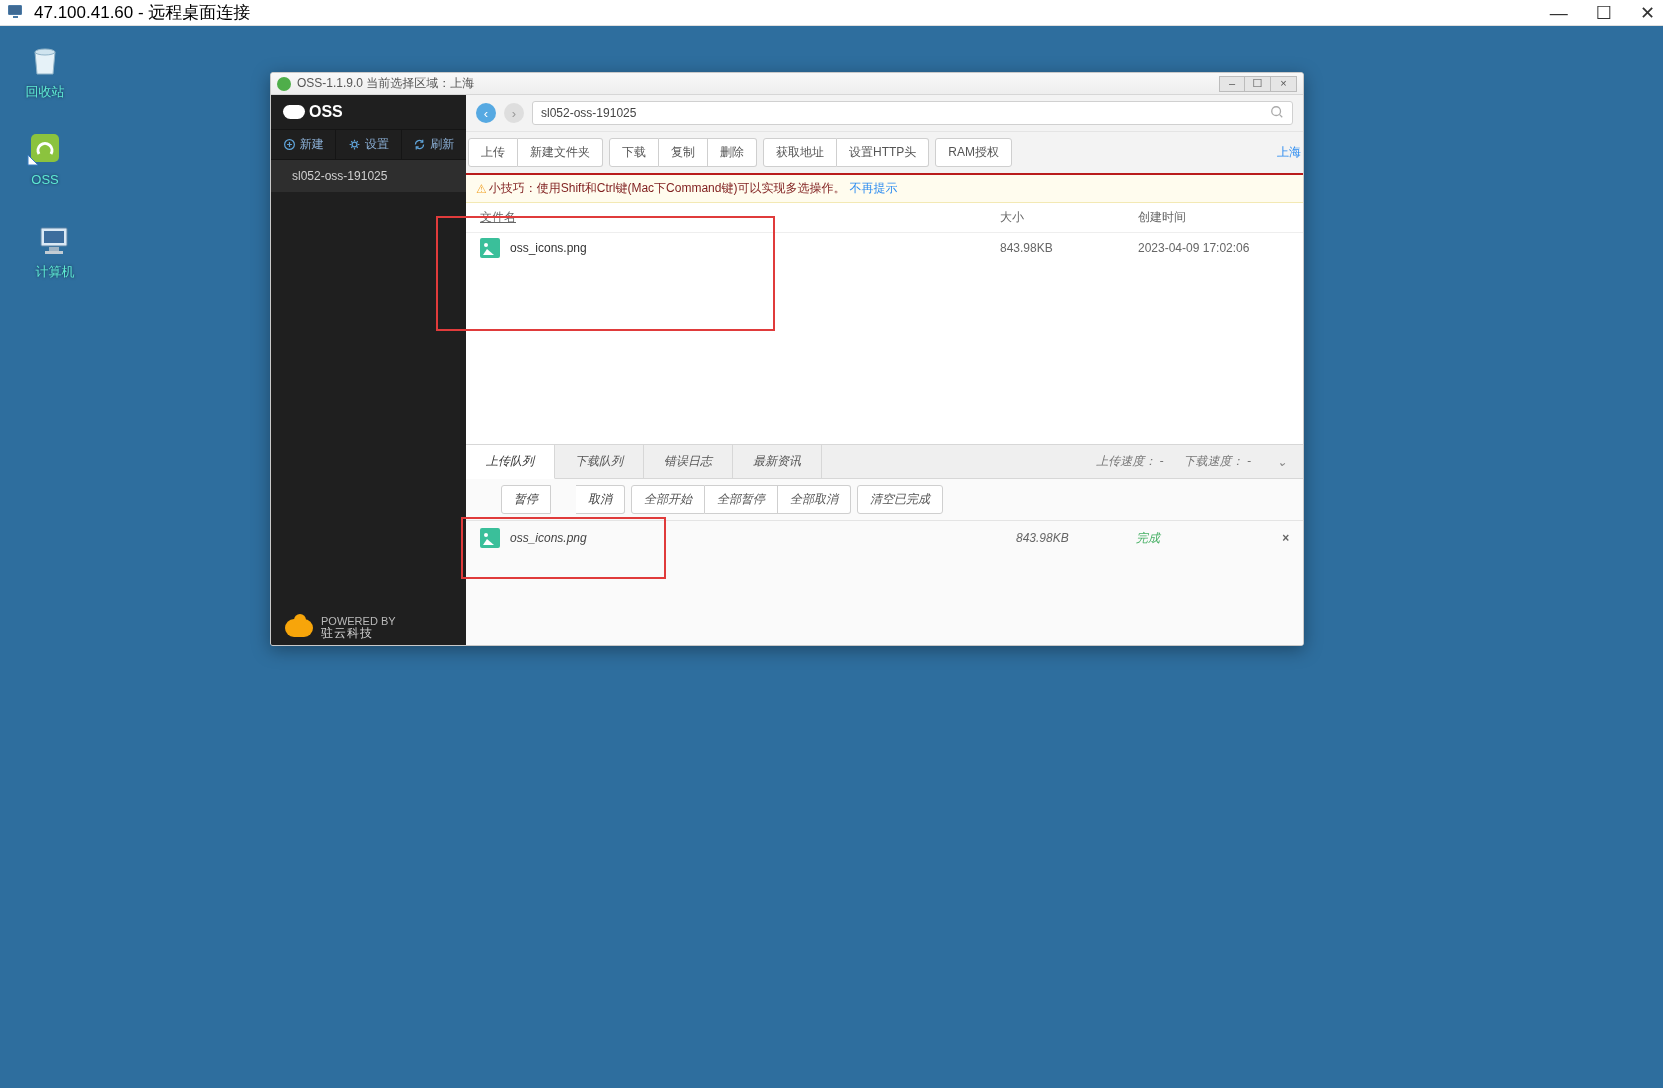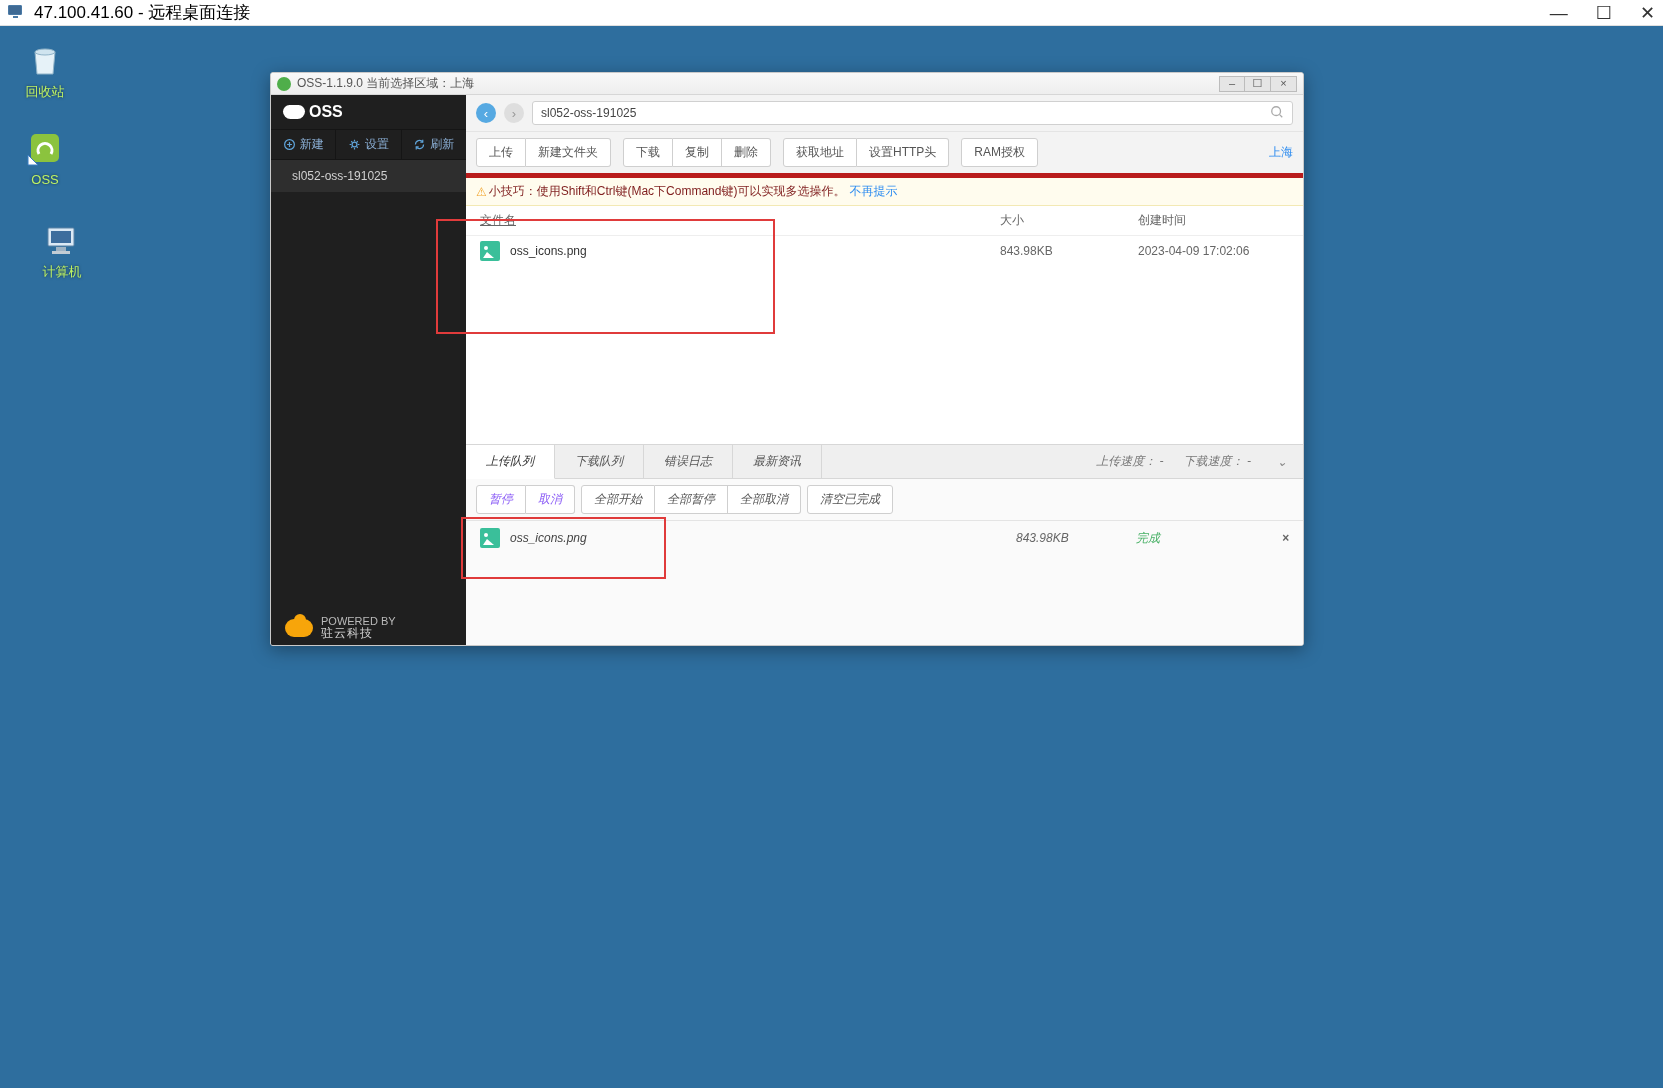--- a/index.html
+++ b/index.html
@@ -12,26 +12,26 @@
       border-bottom: 1px solid #e0e0e0;
       font-size: 17px; color: #000;
     }
     .rdp-title .rdp-icon { width: 20px; height: 16px; margin-right: 6px; position: relative; }
     .rdp-title .rdp-icon .monitor { position:absolute; width:14px; height:10px; border:1px solid #4a7aa6; background:#3f6a94; border-radius:1px; }
     .rdp-title .rdp-icon .monitor::after{content:'';position:absolute;left:4px;top:10px;width:5px;height:2px;background:#4a7aa6;}
     .rdp-controls { margin-left: auto; display: flex; gap: 28px; align-items: center; }
     .rdp-controls span { font-size: 18px; line-height: 18px; color:#333; }
 
     
-    .desktop-icon { position: absolute; width: 70px; text-align: center; color: #bef264; font-size: 13px; cursor:pointer; }
+    .desktop-icon { position: absolute; width: 70px; text-align: center; color: #5eead4; font-size: 13px; cursor:pointer; }
     .desktop-icon .icon-img { width: 40px; height: 40px; margin: 0 auto 4px; position:relative; }
     .desktop-icon .label { text-shadow: 0 0 3px rgba(0,0,0,.6); line-height:1.2;}
     .di1 { top: 40px; left: 10px; }
     .di2 { top: 128px; left: 10px; }
-    .di3 { top: 220px; left: 27px; }
+    .di3 { top: 220px; left: 20px; }
 
     
     .oss-window {
       position: absolute; top: 72px; left: 270px; width: 1034px; height: 574px;
       background: #fff; border: 1px solid #c9c9c9; border-radius: 3px; overflow:hidden;
       box-shadow: 0 4px 18px rgba(0,0,0,.35);
     }
     .oss-title {
       height: 22px; background: linear-gradient(#f8f8f8, #eeeeee);
       display: flex; align-items: center; padding: 0 6px;
@@ -68,21 +68,21 @@
 
     
     .pathbar { display:flex; align-items:center; gap:8px; padding:6px 10px; border-bottom:1px solid #e4e4e4; background:#f3f3f3;}
     .nav-btn { width:20px;height:20px;border-radius:50%; display:flex;align-items:center;justify-content:center;font-size:13px;}
     .nav-btn.back{background:#56a9e2;color:#fff;}
     .nav-btn.fwd{background:#dedede;color:#999;}
     .pathbox { flex:1; display:flex; align-items:center; height:24px; border:1px solid #d0d0d0; border-radius:3px; background:#fff; padding:0 8px; font-size:12px; color:#444;}
     .pathbox .srch{margin-left:auto;color:#aaa;}
 
     
-    .toolbar { display:flex; align-items:center; gap:12px; padding:6px 10px; border-bottom:5px solid #b91c1c; background:#f3f3f3; font-size:12px;}
+    .toolbar { display:flex; align-items:center; gap:6px; padding:6px 2px; border-bottom:2px solid #b91c1c; background:#f3f3f3; font-size:12px;}
     .btn-group{display:flex;}
     .btn { padding:5px 12px; border:1px solid #cfcfcf; background:#fff; font-size:12px; color:#555; cursor:pointer; white-space:nowrap;}
     .btn + .btn { border-left:none;}
     .btn:first-child{border-radius:3px 0 0 3px;}
     .btn:last-child{border-radius:0 3px 3px 0;}
     .btn.solo{border-radius:3px;}
     .region-link{margin-left:auto;color:#2d8cf0; font-size:12px; cursor:pointer;}
 
     
     .tipbar { display:flex; align-items:center; padding:5px 10px; background:#fffcee; border-bottom:1px solid #f3e9b4; font-size:12px;}
@@ -109,21 +109,21 @@
     .annot{position:absolute; border:2px solid #e03b3b; pointer-events:none;}
 
     
     .bottom-panel{border-top:1px solid #d7d7d7; background:#fafafa;font-style:italic;}
     .tabs{display:flex; align-items:center; background:#efefef; border-bottom:1px solid #d7d7d7; font-size:12px; }
     .tab{padding:8px 20px; color:#555; border-right:1px solid #d7d7d7; cursor:pointer; background:#efefef;}
     .tab.active{background:#fff; color:#333; border-bottom:1px solid #fff; margin-bottom:-1px;}
     .tabs .speed{margin-left:auto; display:flex; gap:20px; padding-right:10px; color:#777; align-items:center;}
     .tabs .chev{font-size:12px; color:#888; padding:0 6px; cursor:pointer;}
     .qbar{display:flex; padding:6px 10px; gap:6px; border-bottom:1px solid #e4e4e4;}
-    .qbar .btn.disabled{color:#8b5cf6; cursor:default;}
+    .qbar .btn.disabled{color:#404040; cursor:default;margin-left:25px;}
     .queue{ height:124px; position:relative;}
     .qrow{display:flex; align-items:center; padding:7px 14px; font-size:12px;}
     .qrow .qname{flex:0 0 536px; display:flex; align-items:center; gap:10px; color:#444;}
     .qrow .qsize{flex:0 0 120px; color:#666;}
     .qrow .qstat{flex:0 0 100px; color:#47b065;}
     .qrow .qclose{flex:1; text-align:right; color:#666; cursor:pointer; font-weight:bold;}
 
   </style>
 </head>
 <body>

